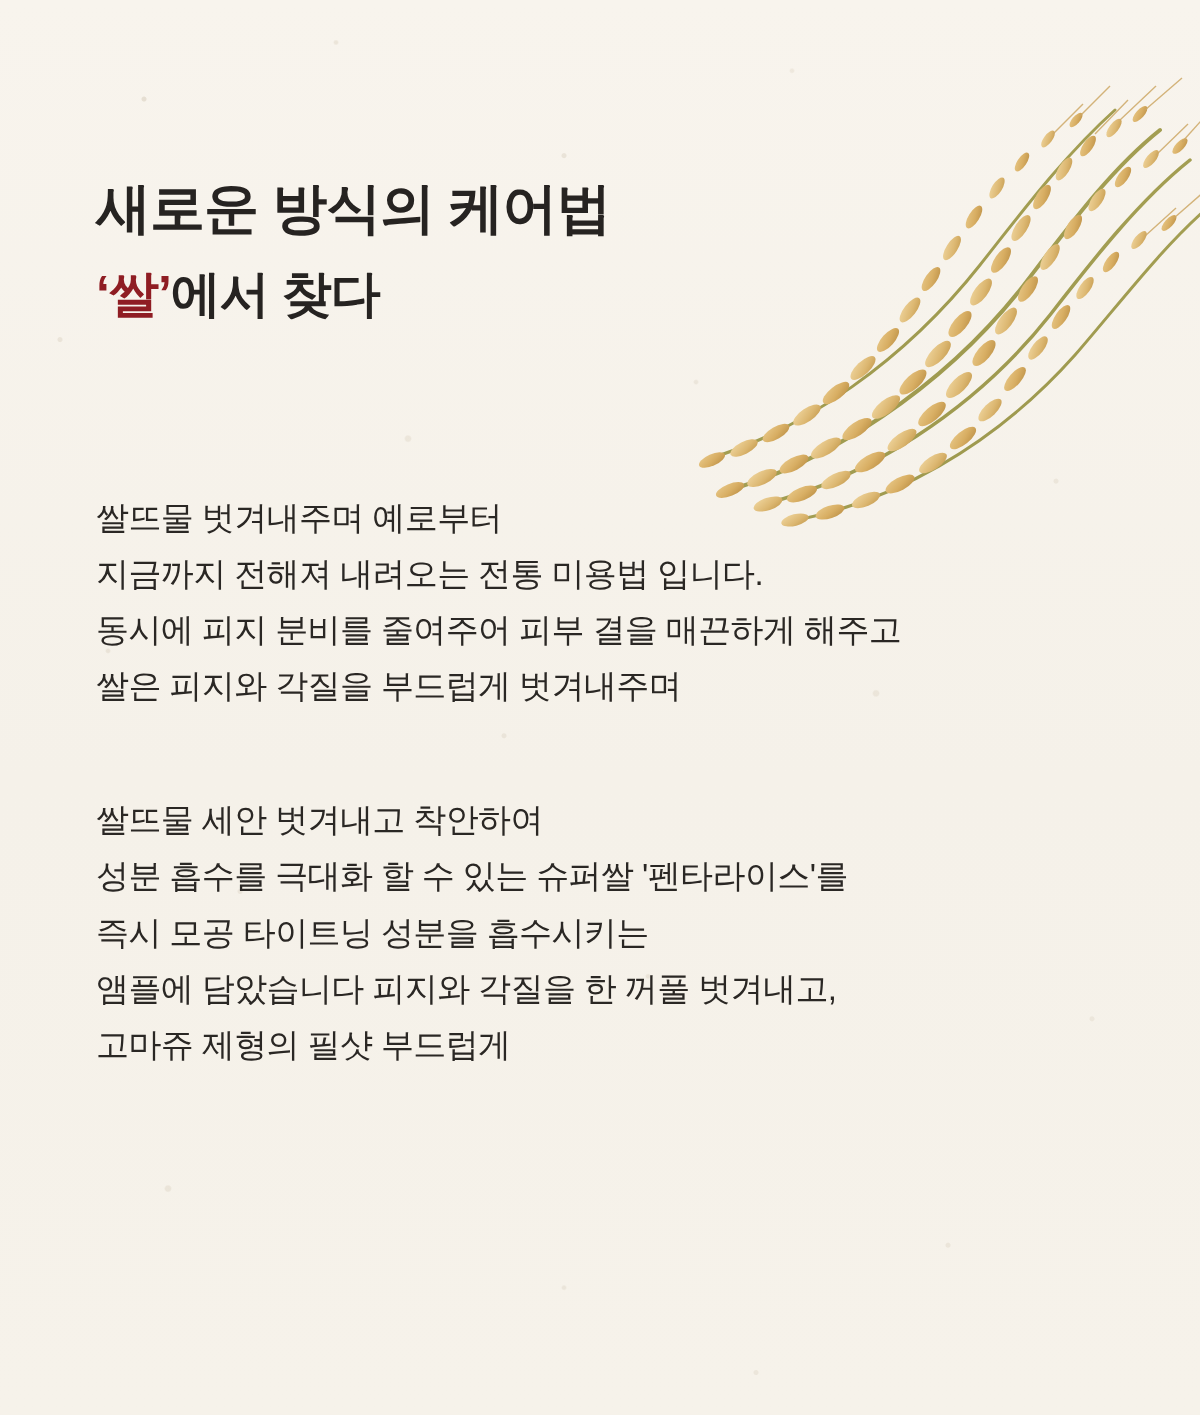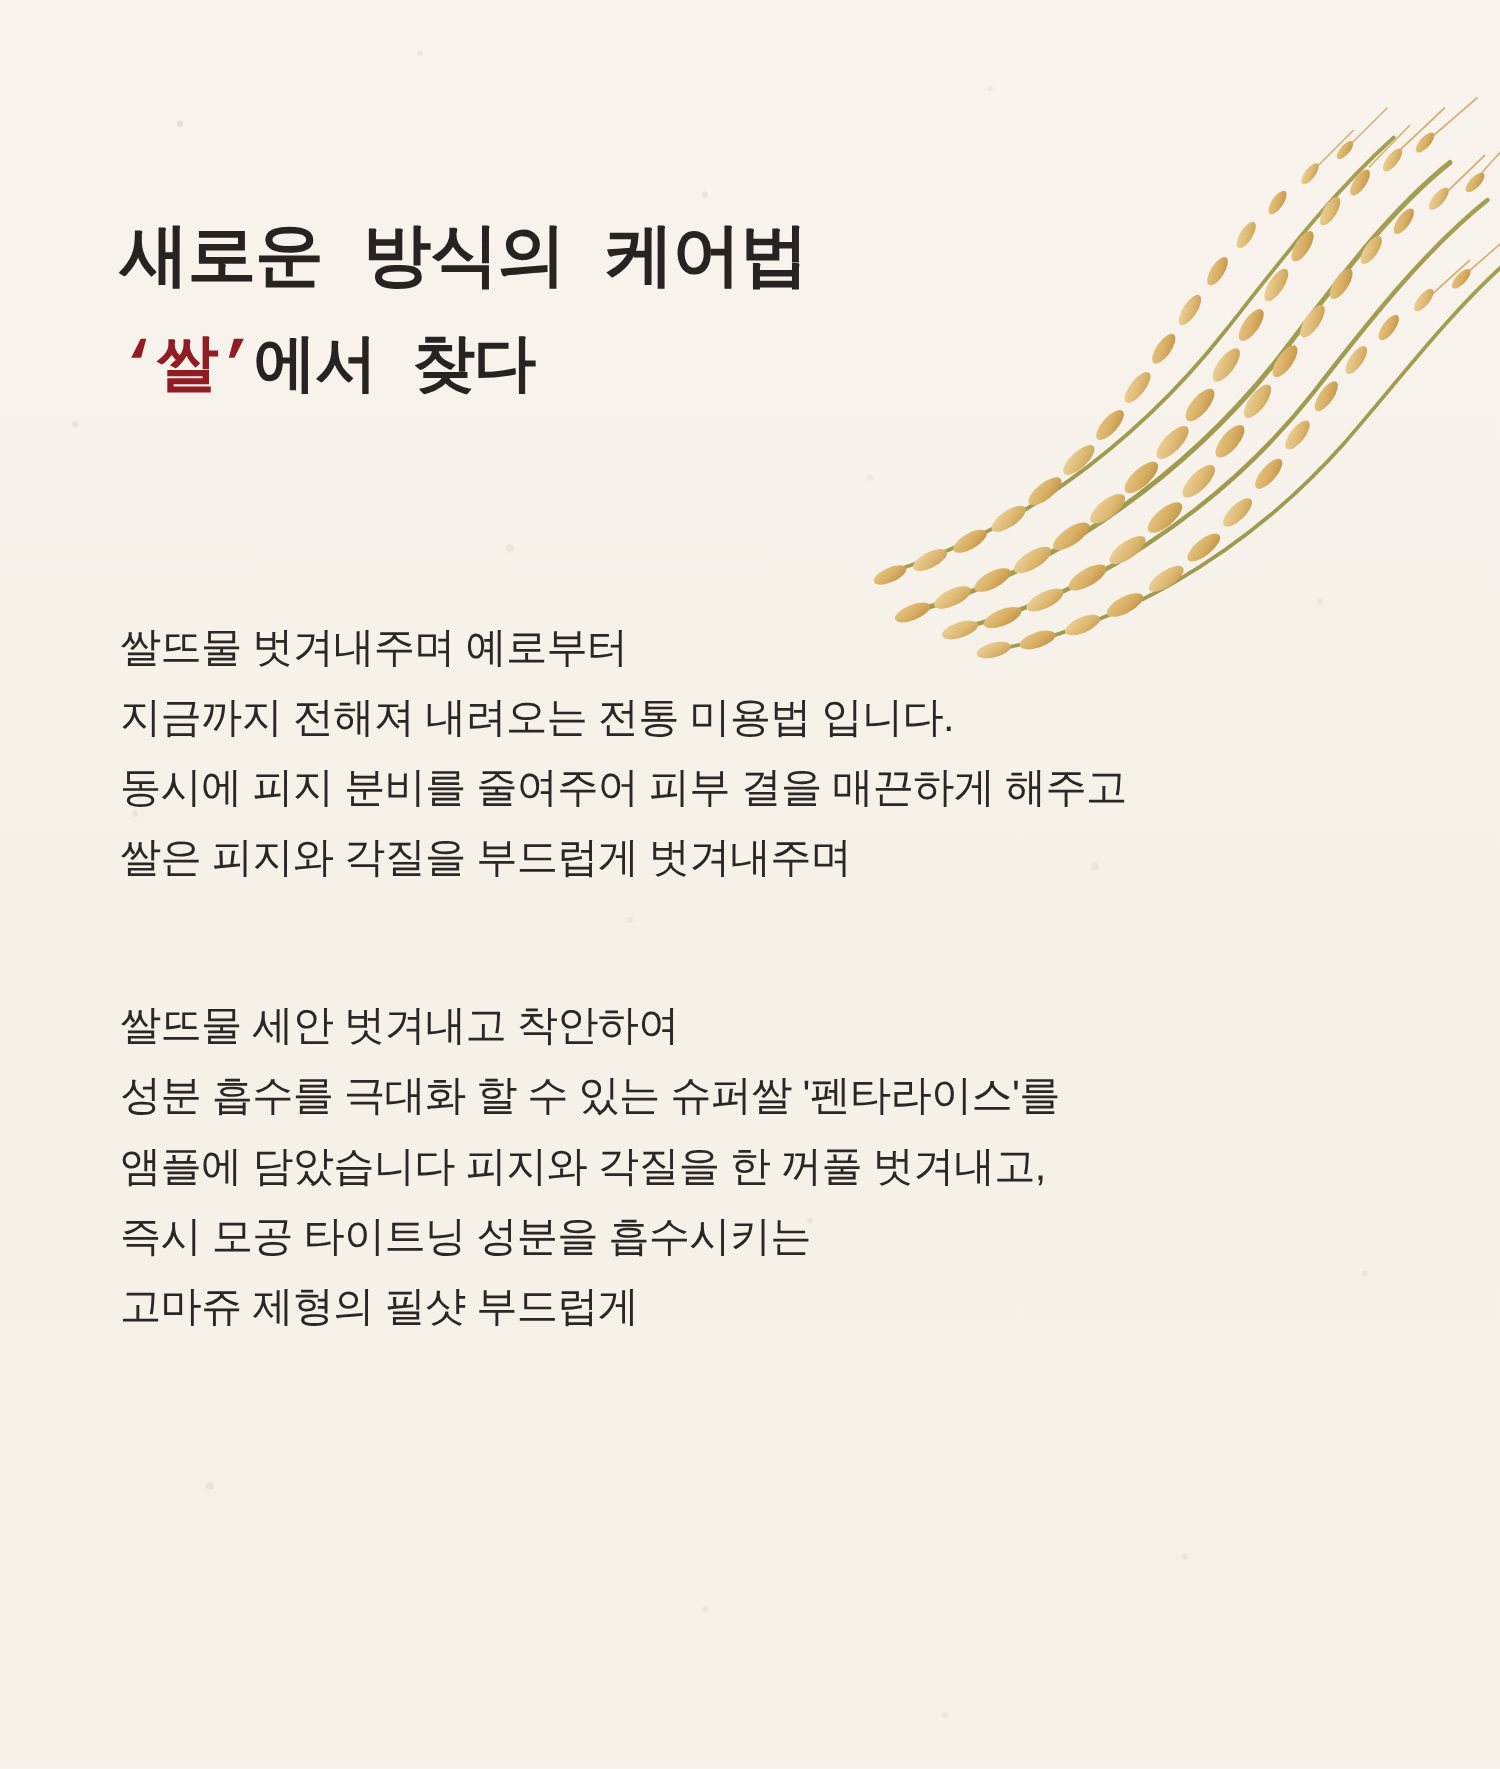--- a/index.html
+++ b/index.html
@@ -46,21 +46,20 @@
     height: 470px;
     pointer-events: none;
   }
 
   
   .headline {
     position: absolute;
     left: 96px;
     top: 176px;
     width: 700px;
-    font-family: Liberation Mono, monospace;
   }
   .headline-line1 {
     font-size: 55px;
     font-weight: 700;
     letter-spacing: -1px;
     color: #262321;
     line-height: 1.18;
     margin: 0;
     white-space: nowrap;
   }
@@ -348,18 +347,18 @@
   <div class="body-copy">
     <p class="para">쌀뜨물 벗겨내주며 예로부터</p>
     <p class="para">지금까지 전해져 내려오는 전통 미용법 입니다.</p>
     <p class="para">동시에 피지 분비를 줄여주어 피부 결을 매끈하게 해주고</p>
     <p class="para">쌀은 피지와 각질을 부드럽게 벗겨내주며</p>
 
     <div class="para-gap"></div>
 
     <p class="para">쌀뜨물 세안 벗겨내고 착안하여</p>
     <p class="para">성분 흡수를 극대화 할 수 있는 슈퍼쌀 '펜타라이스'를</p>
+    <p class="para">즉시 모공 타이트닝 성분을 흡수시키는</p>
     <p class="para">앰플에 담았습니다 피지와 각질을 한 꺼풀 벗겨내고,</p>
-    <p class="para">즉시 모공 타이트닝 성분을 흡수시키는</p>
     <p class="para">고마쥬 제형의 필샷 부드럽게</p>
   </div>
 
 </div>
 
 </body></html>

